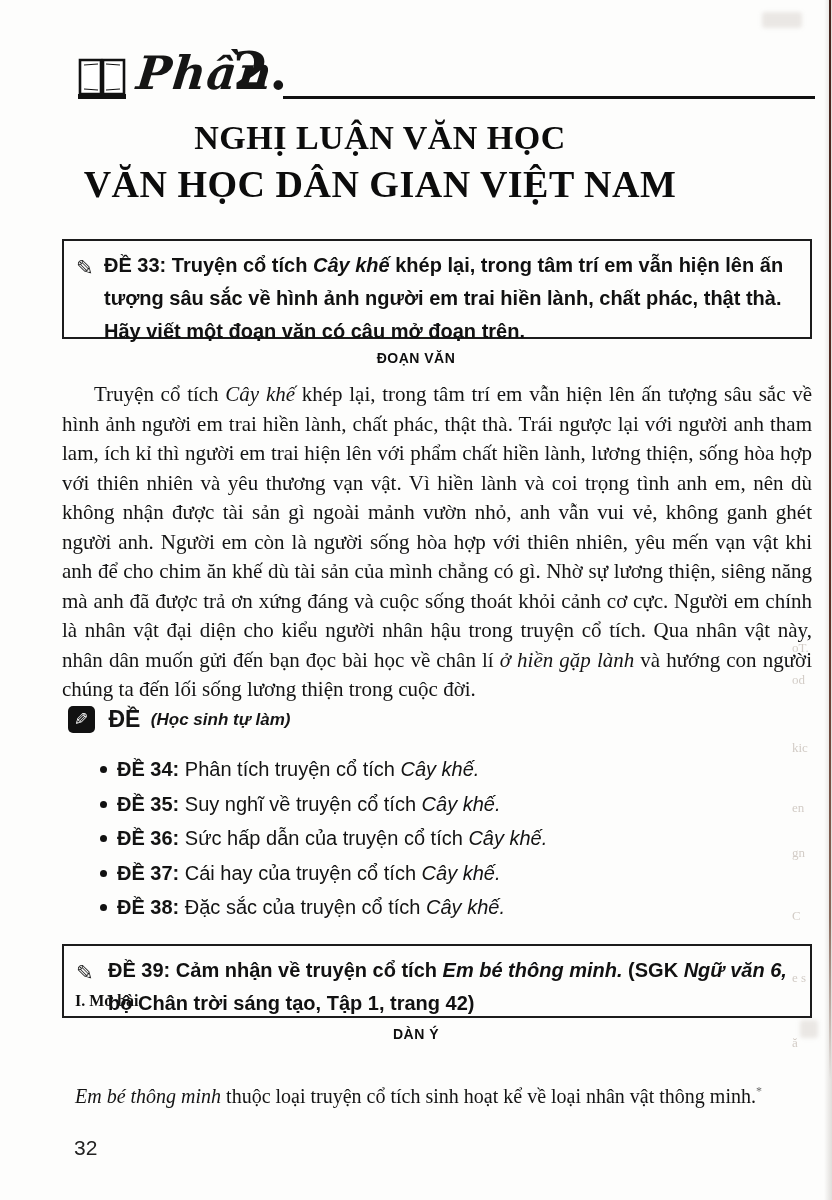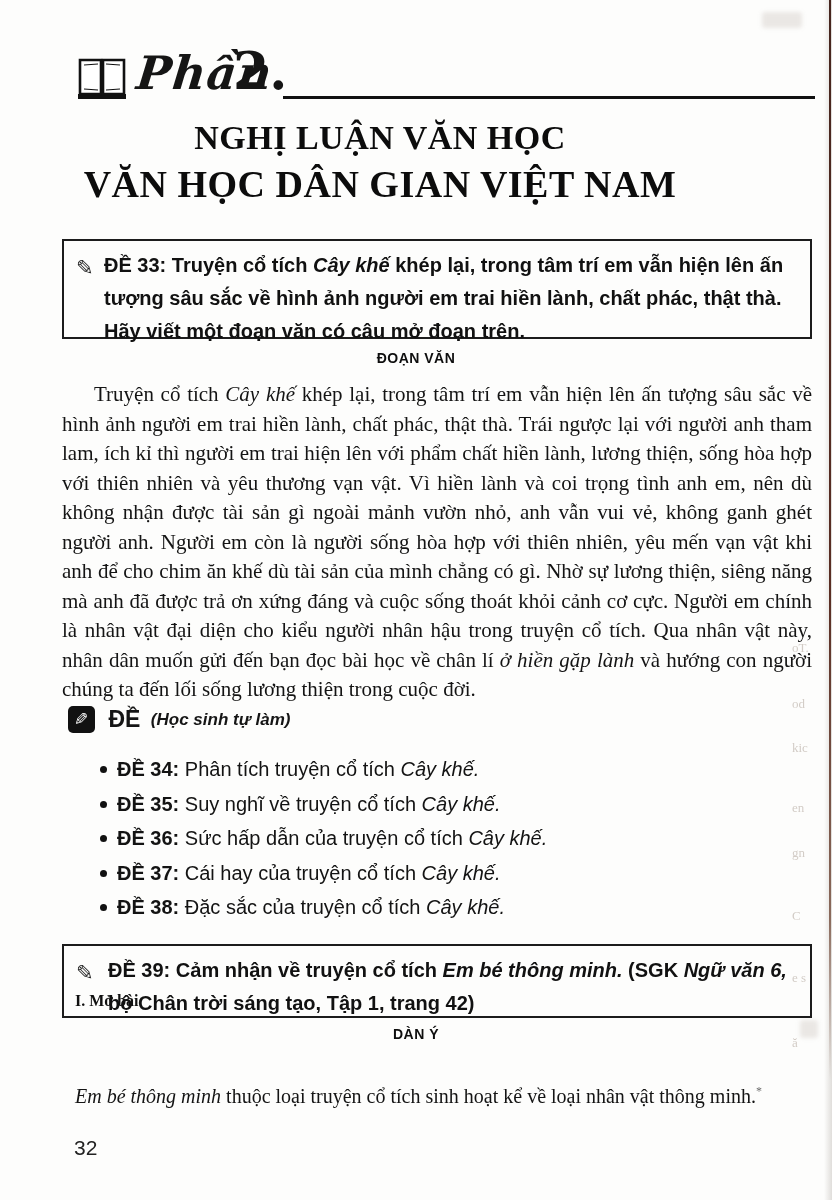--- a/index.html
+++ b/index.html
@@ -131,21 +131,21 @@
 </style>
 </head>
 <body>
 
 <div class="page">
 
   <div class="edge-shade"></div>
   <div class="edge-line"></div>
   <div class="ghost-col">
     <span class="ghost" style="top:0px">oT.</span>
-    <span class="ghost" style="top:56px">od</span>
+    <span class="ghost" style="top:32px">od</span>
     <span class="ghost" style="top:100px">kic</span>
     <span class="ghost" style="top:160px">en</span>
     <span class="ghost" style="top:205px">gn</span>
     <span class="ghost" style="top:268px">C</span>
     <span class="ghost" style="top:330px">e s</span>
     <span class="ghost" style="top:395px">ă</span>
   </div>
   <div class="ghost-smudge" style="right:14px;top:1020px;width:18px;height:18px;"></div>
   <div class="ghost-smudge" style="right:30px;top:12px;width:40px;height:16px;"></div>
 

